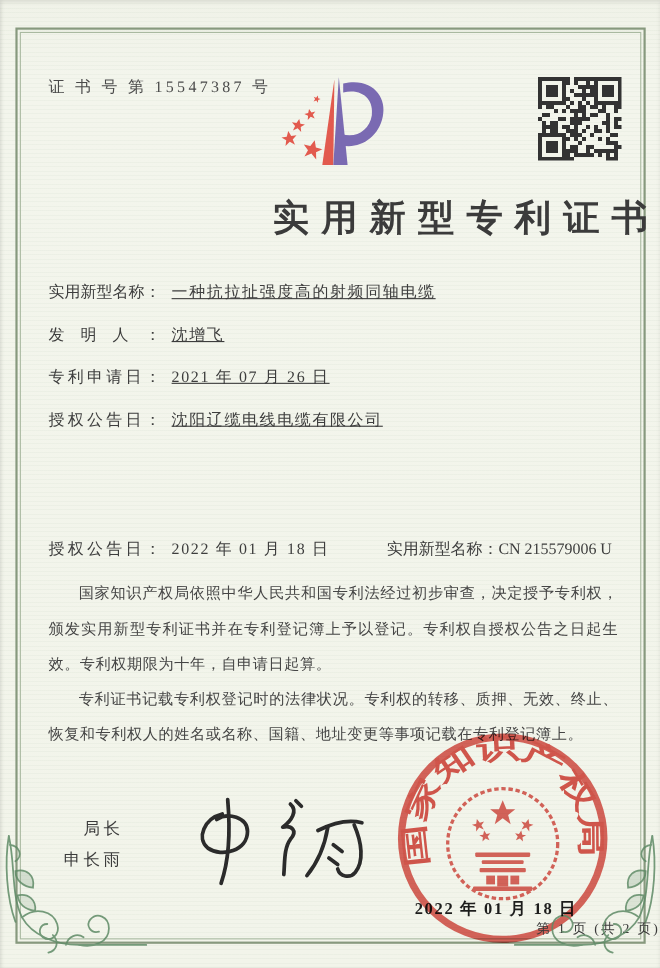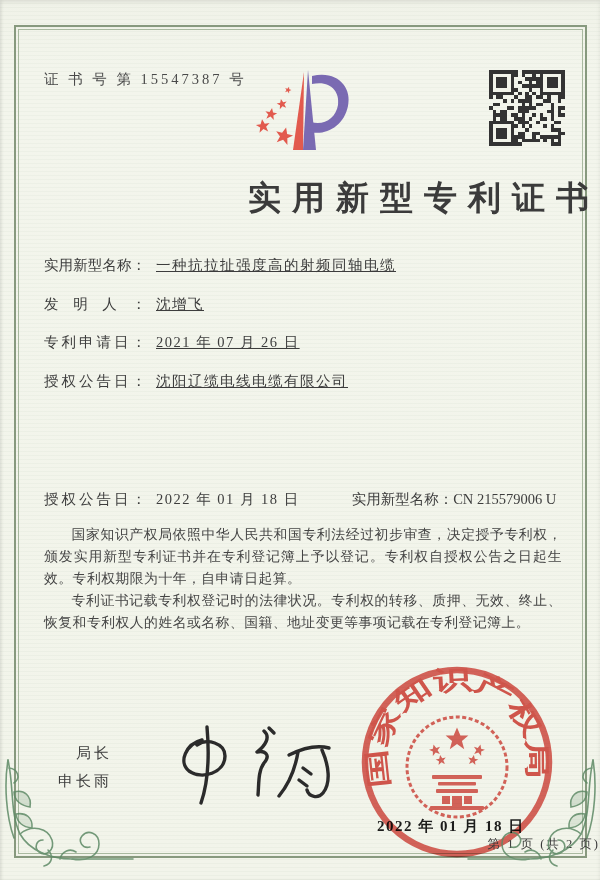--- a/index.html
+++ b/index.html
@@ -47,21 +47,21 @@
     display:inline-block;width:102px;vertical-align:bottom;
     text-align:justify;text-align-last:justify;letter-spacing:0;
   }
   .fvalue{margin-left:10px;letter-spacing:1.5px;}
   .grant-row{position:absolute;left:44px;top:490px;right:30px;display:flex;font-size:14.5px;color:#3d3d3d;}
   .grant-col{white-space:nowrap;}
   .grant-col.right{margin-left:52px;}
   
   .body-text{
     position:absolute;left:44px;right:38px;top:524px;
-    font-size:13.8px;line-height:22px;color:#454545;
+    font-size:13.8px;line-height:32px;color:#454545;
     text-align:justify;letter-spacing:0.5px;
   }
   .body-text p{margin:0;text-indent:2em;}
   
   .signer{position:absolute;left:58px;top:744px;font-size:15px;color:#3c3c3c;letter-spacing:3px;}
   .signer div{margin-bottom:9px;text-align:right;}
   .signature{position:absolute;left:150px;top:710px;width:188px;height:104px;}
   .seal{position:absolute;left:358px;top:663px;width:198px;height:198px;mix-blend-mode:multiply;opacity:0.9;}
   .seal-date{
     position:absolute;left:377px;top:817px;z-index:4;

